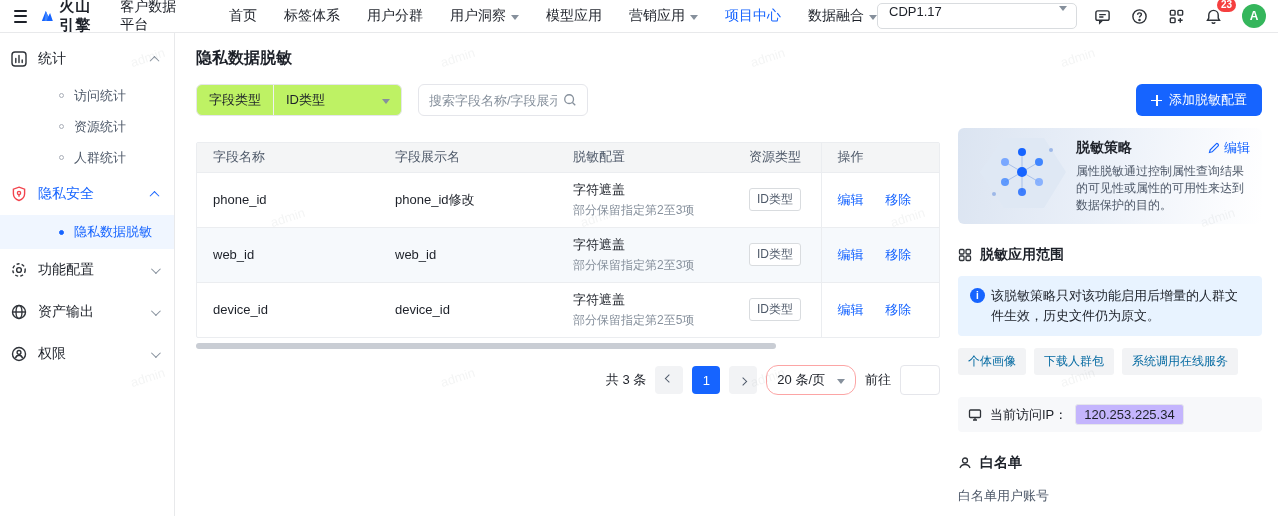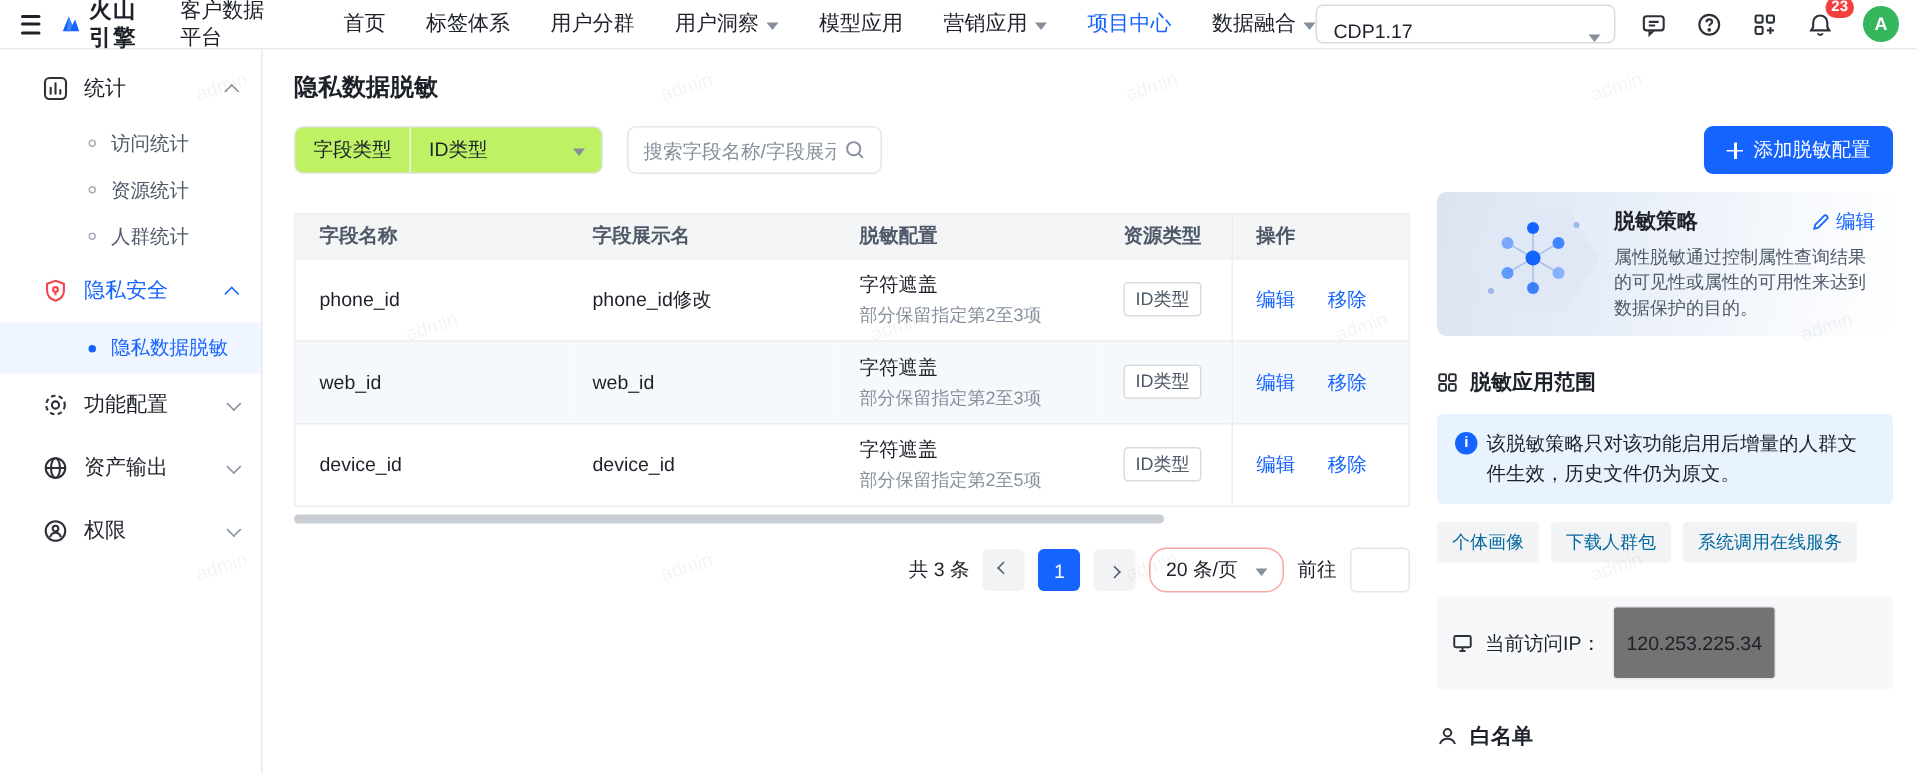--- a/index.html
+++ b/index.html
@@ -19,38 +19,38 @@
   .logo { display: flex; align-items: center; gap: 5px; margin-left: 7px; cursor: pointer; }
   .logo-text { font-size: 15px; font-weight: 700; color: #1d2129; letter-spacing: 1px; }
   .product { margin-left: 14px; font-size: 14px; color: #1d2129; }
   .topnav { display: flex; align-items: center; gap: 27px; margin-left: 46px; font-size: 14px; }
   .nav-item { display: flex; align-items: center; gap: 5px; cursor: pointer; white-space: nowrap; }
   .nav-item.active { color: var(--accent, #1664ff); font-weight: 500; }
   .caret { width: 0; height: 0; border-left: 4px solid transparent;
     border-right: 4px solid transparent; border-top: 5px solid #86909c; margin-top: 2px; }
   .topbar-right { margin-left: auto; display: flex; align-items: center; gap: 17px; }
   .env-select { width: 200px; height: 26px; border: 1px solid #d9dcdf; border-radius: 5px;
-    display: flex; align-items: flex-end; padding: 0 9px 0 11px; font-size: 13px; cursor: pointer; background: #fff; }
+    display: flex; align-items: flex-start; padding: 0 9px 0 11px; font-size: 13px; cursor: pointer; background: #fff; }
   .env-select .caret { margin-left: auto; }
   .icon-btn { width: 20px; height: 20px; display: flex; align-items: center; justify-content: flex-start;
     cursor: pointer; position: relative; color: #2e3238; }
   .badge { position: absolute; top: -8px; right: -11px; background: var(--danger, #f53f3f);
     color: #fff; font-size: 10px; line-height: 1; padding: 2px 4px; border-radius: 8px;
     font-style: normal; font-weight: 600; }
   .avatar { width: 24px; height: 24px; border-radius: 50%; background: var(--avatar, #35b65c);
     color: #fff; font-size: 12px; font-weight: 600; display: flex; align-items: center;
     justify-content: center; cursor: pointer; }
 
   
   .shell { flex: 1; display: flex; min-height: 0; }
 
   
   .sidebar { width: 175px; flex: none; border-right: 1px solid #e8e9eb; padding-top: 5px; background: #fff; }
   .side-group { height: 42px; display: flex; align-items: center; gap: 10px;
-    padding: 0 16px 0 28px; font-size: 14px; cursor: pointer; }
+    padding: 0 16px 0 10px; font-size: 14px; cursor: pointer; }
   .side-group .chev { margin-left: auto; }
   .side-group.active-group { color: var(--accent, #1664ff); }
   .side-group.active-group .chev { border-color: var(--accent, #1664ff); }
   .chev { width: 7px; height: 7px; border-right: 1.5px solid #86909c;
     border-bottom: 1.5px solid #86909c; flex: none; }
   .chev.up { transform: rotate(-135deg) translate(-1px,-1px); }
   .chev.down { transform: rotate(45deg) translateY(-2px); }
   .side-sub { height: 31px; display: flex; align-items: center; gap: 10px;
     padding-left: 59px; font-size: 13px; color: #4e5969; cursor: pointer; }
   .bullet { width: 5px; height: 5px; border-radius: 50%; border: 1px solid #a9aeb8; flex: none; }
@@ -78,21 +78,21 @@
   .plus { position: relative; width: 11px; height: 11px; display: inline-block; }
   .plus::before, .plus::after { content: ""; position: absolute; background: #fff; }
   .plus::before { left: 5px; top: 0; width: 1.6px; height: 11px; }
   .plus::after { left: 0; top: 5px; width: 11px; height: 1.6px; }
 
   .content-row { display: flex; gap: 18px; margin-top: 12px; align-items: flex-start; flex: 1; min-height: 0; }
   .table-area { flex: 1; min-width: 0; padding-top: 14px; }
   .table-wrap { border: 1px solid #ebedf0; border-radius: 2px; }
   table { width: 100%; border-collapse: collapse; table-layout: fixed; font-size: 13px; }
   thead th { background: #f4f5f6; height: 29px; padding: 0 16px; text-align: left;
-    font-weight: 700; color: #4e5969; }
+    font-weight: 400; color: #4e5969; }
   tbody td { height: 55px; padding: 8px 16px; border-top: 1px solid #ebedf0; vertical-align: middle; }
   tbody tr.row-alt { background: #f6f9fc; }
   .op-col { border-left: 1px solid #ebedf0; }
   .mask-title { color: #1d2129; font-weight: 500; }
   .mask-desc { font-size: 12px; color: #86909c; margin-top: 3px; }
   .tag { display: inline-block; border: 1px solid #d9dcdf; border-radius: 3px;
     padding: 2px 7px; font-size: 12px; color: #4e5969; background: #fff; }
   .link { color: var(--accent, #1664ff); cursor: pointer; }
   .link + .link { margin-left: 18px; }
 
@@ -131,21 +131,21 @@
     display: flex; gap: 6px; font-size: 13px; line-height: 20px; color: #1d2129; }
   .info-i { flex: none; width: 15px; height: 15px; border-radius: 50%; margin-top: 2px;
     background: var(--accent, #1664ff); color: #fff; font-size: 10px; font-weight: 700;
     display: flex; align-items: center; justify-content: center; font-style: normal; }
   .info-i::after { content: "i"; }
   .tag-row { display: flex; gap: 8px; margin-top: 12px; flex-wrap: wrap; }
   .gtag { background: #f2f3f5; color: #0369a1; font-size: 12px; padding: 5px 10px;
     border-radius: 3px; cursor: pointer; white-space: nowrap; }
   .ip-row { margin-top: 22px; background: #f7f8fa; border-radius: 4px; padding: 7px 10px;
     display: flex; align-items: center; gap: 8px; }
-  .ip-value { background: #737373; border: 1px solid #e5e6eb; border-radius: 3px; padding: 16px 8px; }
+  .ip-value { background: #c4b5fd; border: 1px solid #e5e6eb; border-radius: 3px; padding: 2px 8px; }
   .wl-label { margin-top: 15px; color: #4e5969; }
 
   
   #wm { position: absolute; inset: 0; z-index: 30; pointer-events: none; }
   .wm { position: absolute; transform: rotate(-18deg); color: rgba(29,33,41,.05);
     font-size: 13px; user-select: none; white-space: nowrap; }
 </style>
 </head>
 <body>
 

